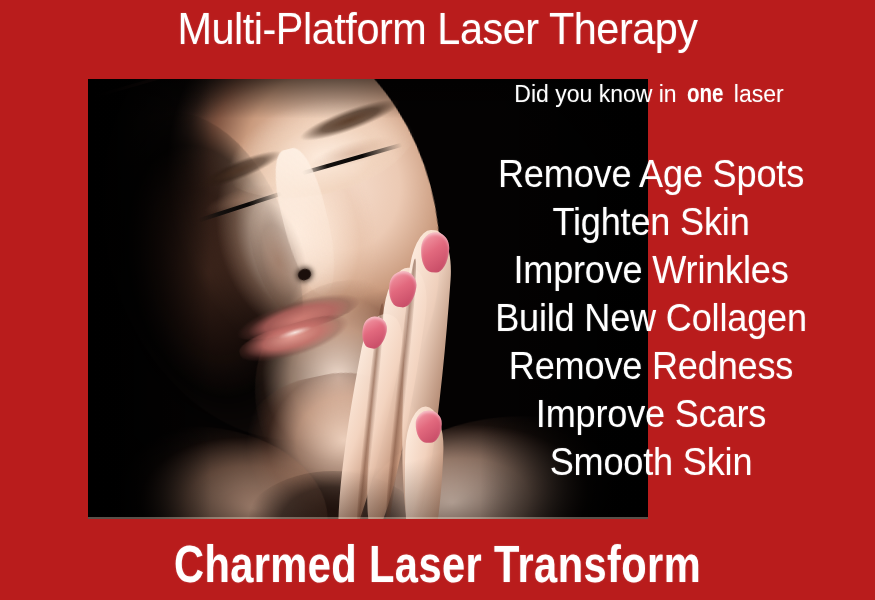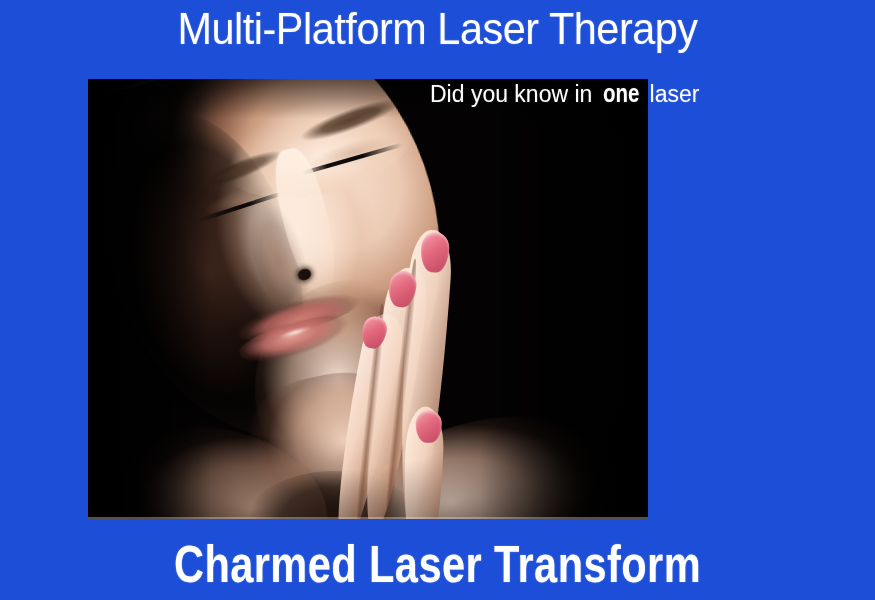--- a/index.html
+++ b/index.html
@@ -4,21 +4,21 @@
 <style>
   html, body {
     margin: 0;
     padding: 0;
     background: #000;
   }
   #poster {
     position: relative;
     width: 875px;
     height: 600px;
-    background: #1d4ed8;
+    background: #b91c1c;
     overflow: hidden;
     font-family: "Liberation Sans", "DejaVu Sans", sans-serif;
     -webkit-font-smoothing: antialiased;
   }
 
   
   #headline {
     position: absolute;
     top: 2px;
     left: 0;
@@ -252,20 +252,21 @@
     left: 0; right: 0; bottom: 0; height: 2px;
     background: rgba(255,228,210,0.35);
   }
 
   
   #intro {
     position: absolute;
     left: 430px;
     top: 78px;
     width: 438px;
+    text-align: center;
     color: #ffffff;
     font-size: 23px;
     line-height: 31px;
     font-weight: 400;
     text-shadow: 0 0 2px rgba(255,255,255,0.2);
   }
   #intro .strong {
     font-family: "Liberation Sans Narrow", "Liberation Sans", sans-serif;
     font-weight: 700;
     font-size: 25px;
@@ -366,16 +367,25 @@
 
       <div id="vignette"></div>
       <div id="photo-bottom-edge"></div>
     </div>
   </div>
 
   <div id="intro">
     <span>Did you know in </span><span class="strong">one</span><span> laser</span><br>
   </div>
 
+  <div id="benefits">
+    <span class="benefit">Remove Age Spots</span>
+    <span class="benefit">Tighten Skin</span>
+    <span class="benefit">Improve Wrinkles</span>
+    <span class="benefit">Build New Collagen</span>
+    <span class="benefit">Remove Redness</span>
+    <span class="benefit">Improve Scars</span>
+    <span class="benefit">Smooth Skin</span>
+  </div>
 
   <div id="footer">Charmed Laser Transform</div>
 
 </div>
 
 </body></html>

